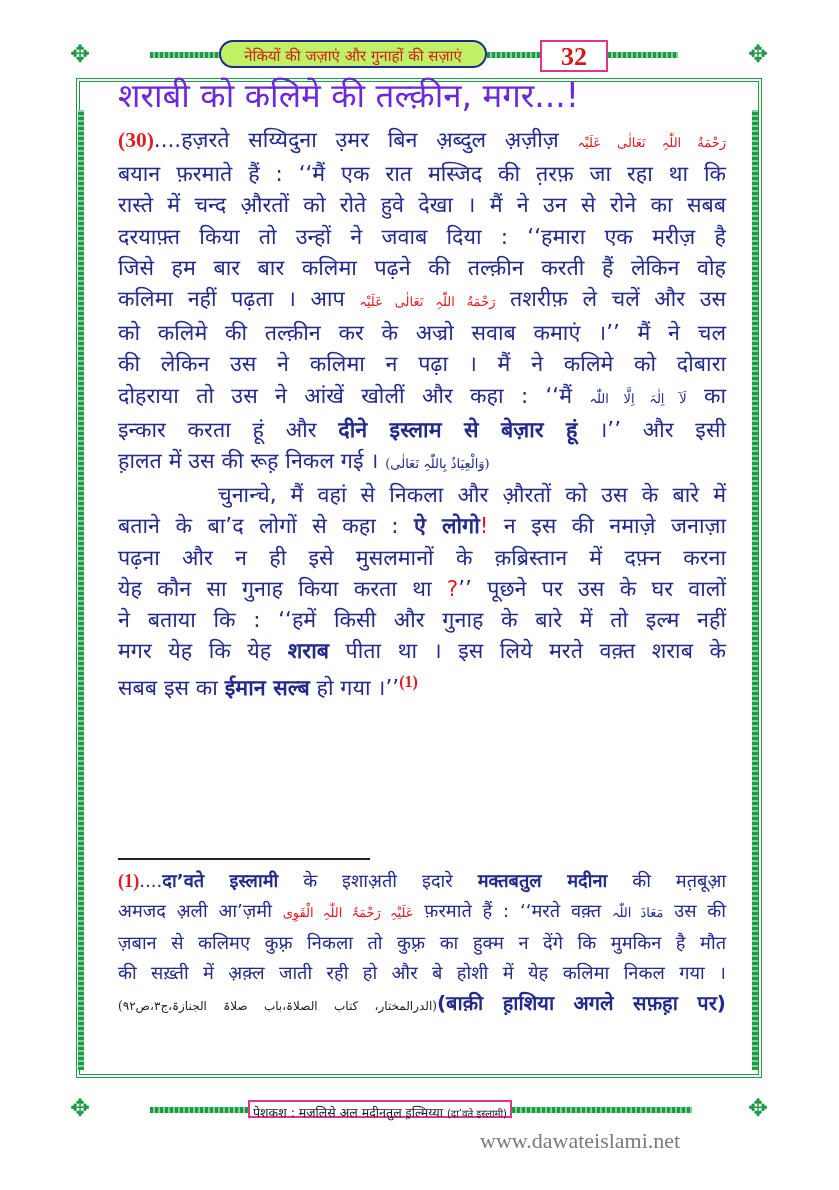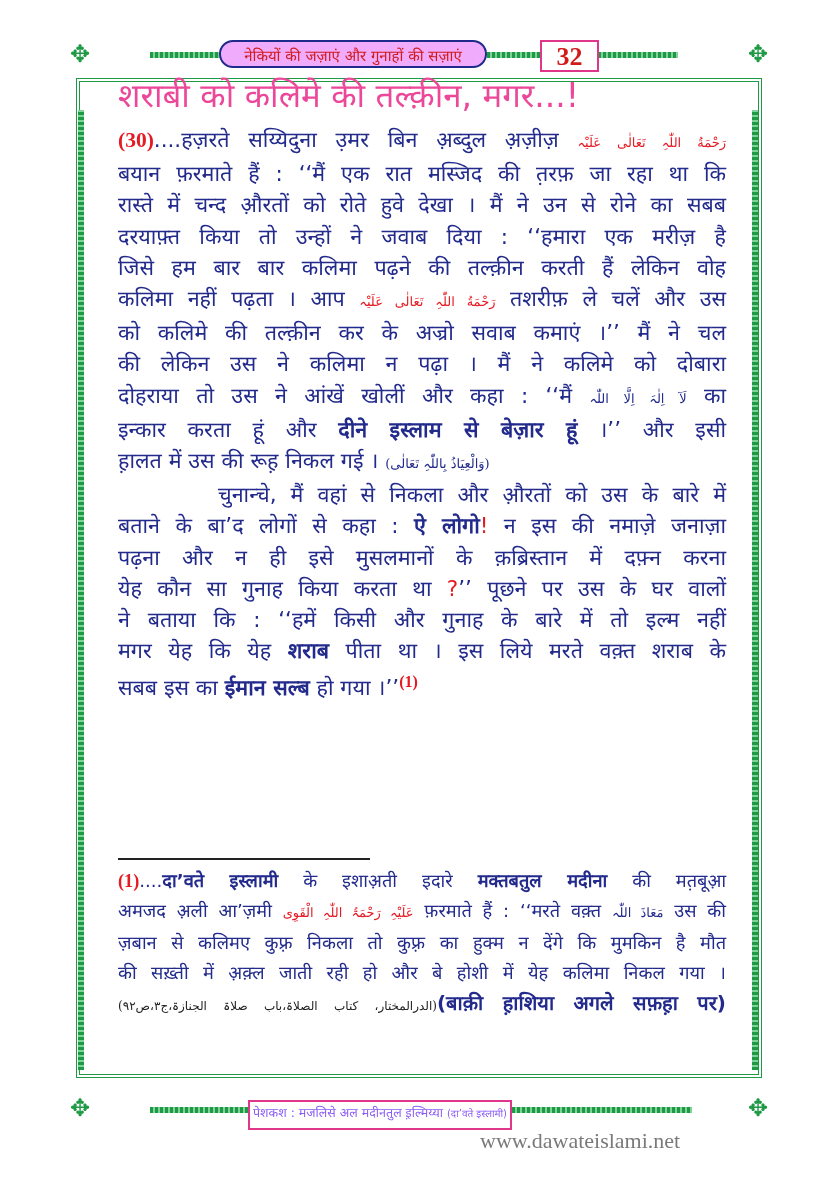--- a/index.html
+++ b/index.html
@@ -1,35 +1,35 @@
 <!DOCTYPE html>
 <html><head>
 <meta charset="utf-8">
 <style>
   html, body { margin:0; padding:0; background:#ffffff; }
   body { width:839px; height:1190px; position:relative; overflow:hidden; font-family:"DejaVu Sans", sans-serif; }
   .frame { position:absolute; left:76px; top:78px; width:686px; height:1000px; border:4px double #1e9a45; box-sizing:border-box; }
   .bar { position:absolute; height:6px; background:repeating-linear-gradient(90deg,#1e9a45 0 3px,#7fd39a 3px 5px); }
   .vbar { position:absolute; width:6px; background:repeating-linear-gradient(0deg,#1e9a45 0 3px,#7fd39a 3px 5px); }
   .corner { position:absolute; width:28px; height:28px; color:#1e9a45; font-size:24px; line-height:28px; text-align:center; }
-  .header-pill { position:absolute; left:219px; top:40px; width:268px; height:28px; border:2px solid #1f2a8c; border-radius:16px; background:#f0abfc; color:#d11a1a; font-size:15px; line-height:28px; text-align:center; box-sizing:border-box; }
-  .page-num { position:absolute; left:540px; top:40px; width:59px; height:32px; border:2px solid #e0368a; background:#fff; color:#d11a1a; font-family:"Liberation Serif", serif; font-weight:bold; font-size:26px; line-height:30px; text-align:center; box-sizing:border-box; }
-  .title { position:absolute; left:118px; top:74px; width:620px; color:#ec4899; font-size:33px; line-height:44px; white-space:nowrap; }
+  .header-pill { position:absolute; left:219px; top:40px; width:268px; height:28px; border:2px solid #1f2a8c; border-radius:16px; background:#bef264; color:#d11a1a; font-size:15px; line-height:28px; text-align:center; box-sizing:border-box; }
+  .page-num { position:absolute; left:540px; top:40px; width:68px; height:32px; border:2px solid #e0368a; background:#fff; color:#d11a1a; font-family:"Liberation Serif", serif; font-weight:bold; font-size:26px; line-height:30px; text-align:center; box-sizing:border-box; }
+  .title { position:absolute; left:118px; top:74px; width:620px; color:#6d28d9; font-size:33px; line-height:44px; white-space:nowrap; }
   .body { position:absolute; left:118px; top:124px; width:608px; color:#222a8c; font-size:21.5px; line-height:31.2px; text-align:justify; }
   .line { display:block; white-space:nowrap; text-align-last:justify; text-align:justify; }
   .line.last { text-align-last:left; }
   .num { font-family:"Liberation Serif", serif; font-weight:bold; color:#e51b23; }
   .ar { color:#e51b23; font-size:13px; font-family:"DejaVu Serif", serif; }
   .ar-blue { color:#222a8c; font-size:13px; font-family:"DejaVu Serif", serif; }
   .b { font-weight:bold; }
   .red { color:#e51b23; }
   .sup { font-family:"Liberation Serif", serif; font-weight:bold; color:#e51b23; font-size:16px; vertical-align:super; }
   .sep { position:absolute; left:118px; top:858px; width:252px; height:2px; background:#222; }
   .foot { position:absolute; left:118px; top:866px; width:608px; color:#222a8c; font-size:18.2px; line-height:30px; }
-  .footer-pill { position:absolute; left:248px; top:1100px; width:264px; height:30px; border:2px solid #e0368a; background:#fff; color:#8b5cf6; font-size:12.5px; line-height:22px; text-align:center; box-sizing:border-box; white-space:nowrap; }
+  .footer-pill { position:absolute; left:248px; top:1100px; width:264px; height:18px; border:2px solid #e0368a; background:#fff; color:#0f172a; font-size:12.5px; line-height:22px; text-align:center; box-sizing:border-box; white-space:nowrap; }
   .website { position:absolute; left:480px; top:1128px; color:#7a7a7a; font-family:Liberation Serif, serif; font-size:22px; }
 </style>
 </head>
 <body>
 
 <div class="frame"></div>
 <div class="bar" style="left:150px;top:52px;width:70px;"></div>
 <div class="bar" style="left:487px;top:52px;width:53px;"></div>
 <div class="bar" style="left:598px;top:52px;width:80px;"></div>
 <div class="bar" style="left:150px;top:1107px;width:98px;"></div>

